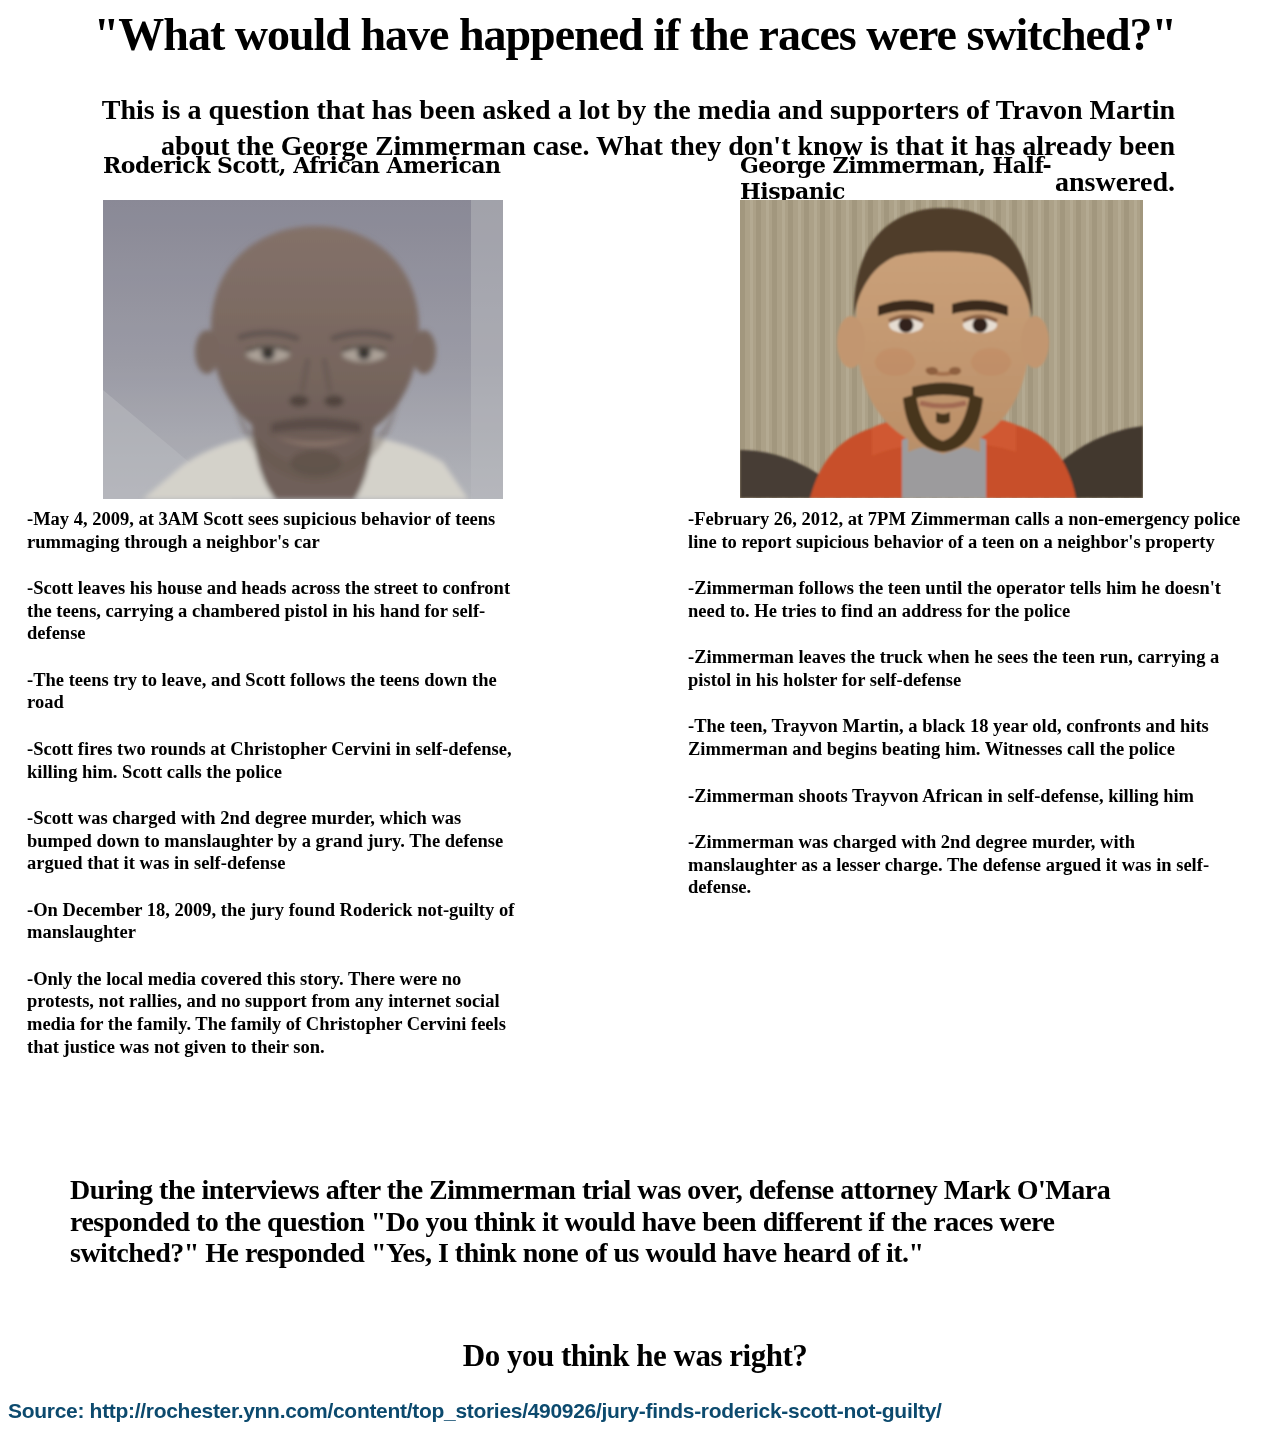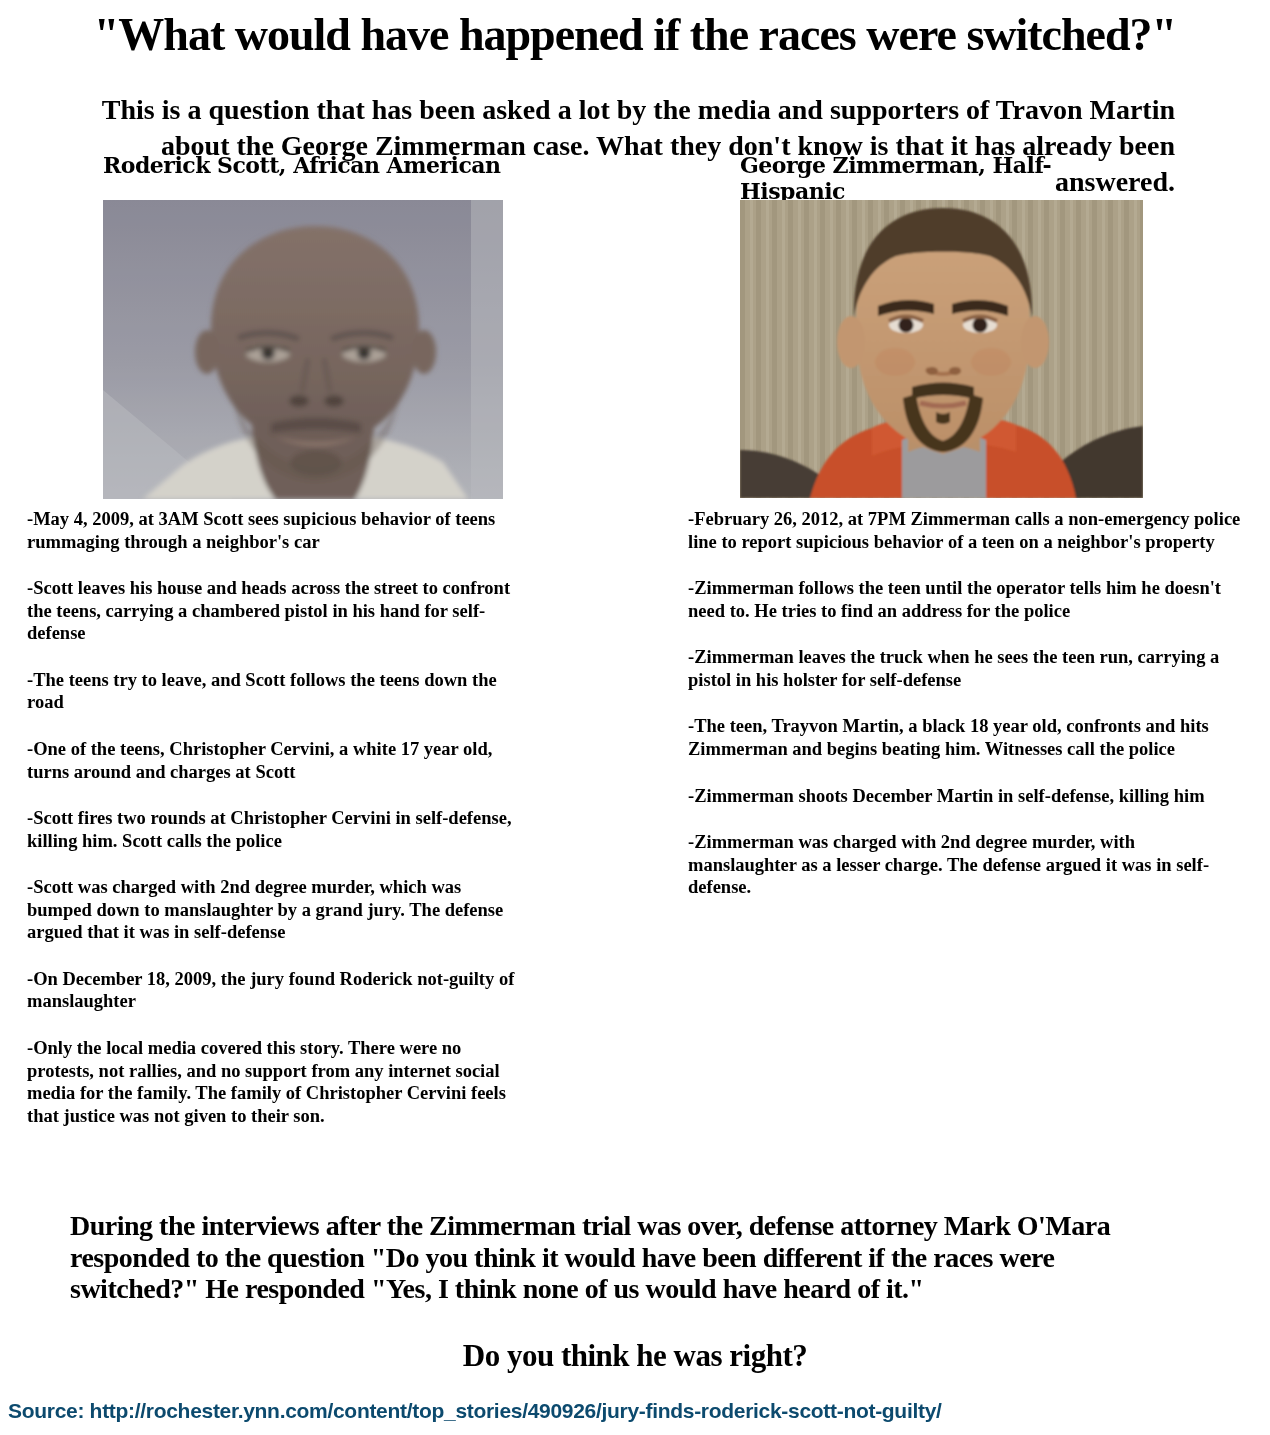--- a/index.html
+++ b/index.html
@@ -56,21 +56,21 @@
     top: 508px;
     font-size: 18.5px;
     font-weight: bold;
     line-height: 1.22;
   }
   .bullets.left  { left: 27px;  width: 496px; }
   .bullets.right { left: 688px; width: 558px; }
   .bullets p { margin-bottom: 24px; }
   .closing {
     position: absolute;
-    top: 1210px; left: 70px;
+    top: 1174px; left: 70px;
     width: 1078px;
     font-size: 28px;
     font-weight: bold;
     line-height: 1.13;
     letter-spacing: -0.5px;
   }
   .question {
     position: absolute;
     top: 1338px; left: 0;
     width: 1270px;
@@ -195,33 +195,32 @@
         <path d="M203,252 C180,250 166,230 163,198 L176,194 C180,222 190,237 203,241 C216,237 226,222 230,194 L243,198 C240,230 226,250 203,252 Z" fill="#46341f"></path>
         <path d="M196,212 Q203,216 210,212 L210,222 Q203,226 196,222 Z" fill="#46341f"></path>
       </g>
     </svg>
   </div>
 
   <div class="bullets left">
     <p>-May 4, 2009, at 3AM Scott sees supicious behavior of teens rummaging through a neighbor's car</p>
     <p>-Scott leaves his house and heads across the street to confront the teens, carrying a chambered pistol in his hand for self-defense</p>
     <p>-The teens try to leave, and Scott follows the teens down the road</p>
-    <p>-One of the teens, Christopher Cervini, a white 17 year old, turns around and charges at Scott</p>
     <p>-Scott fires two rounds at Christopher Cervini in self-defense, killing him. Scott calls the police</p>
     <p>-Scott was charged with 2nd degree murder, which was bumped down to manslaughter by a grand jury. The defense argued that it was in self-defense</p>
     <p>-On December 18, 2009, the jury found Roderick not-guilty of manslaughter</p>
     <p>-Only the local media covered this story. There were no protests, not rallies, and no support from any internet social media for the family. The family of Christopher Cervini feels that justice was not given to their son.</p>
   </div>
 
   <div class="bullets right">
     <p>-February 26, 2012, at 7PM Zimmerman calls a non-emergency police line to report supicious behavior of a teen on a neighbor's property</p>
     <p>-Zimmerman follows the teen until the operator tells him he doesn't need to. He tries to find an address for the police</p>
     <p>-Zimmerman leaves the truck when he sees the teen run, carrying a pistol in his holster for self-defense</p>
     <p>-The teen, Trayvon Martin, a black 18 year old, confronts and hits Zimmerman and begins beating him. Witnesses call the police</p>
-    <p>-Zimmerman shoots December Martin in self-defense, killing him</p>
+    <p>-Zimmerman shoots Trayvon African in self-defense, killing him</p>
     <p>-Zimmerman was charged with 2nd degree murder, with manslaughter as a lesser charge. The defense argued it was in self-defense.</p>
   </div>
 
   <p class="closing">During the interviews after the Zimmerman trial was over, defense attorney Mark O'Mara responded to the question "Do you think it would have been different if the races were switched?" He responded "Yes, I think none of us would have heard of it."</p>
 
   <p class="question">Do you think he was right?</p>
 
   <p class="source">Source: http://rochester.ynn.com/content/top_stories/490926/jury-finds-roderick-scott-not-guilty/</p>
 
 </div>

